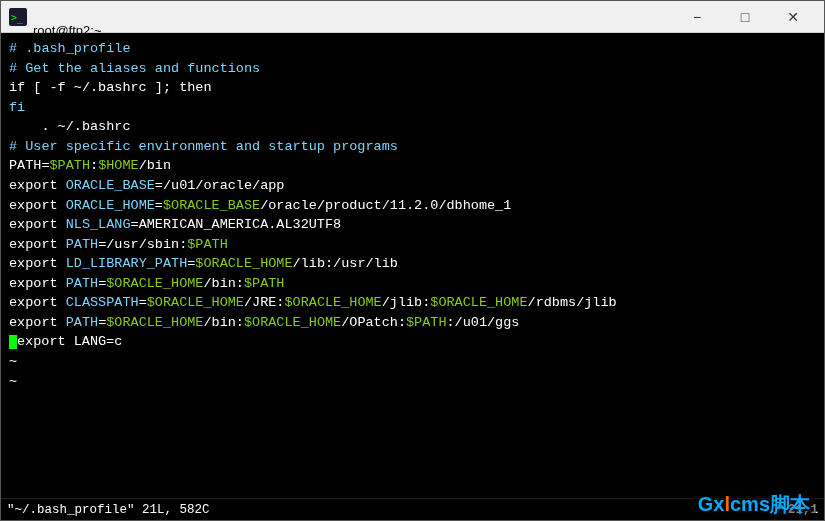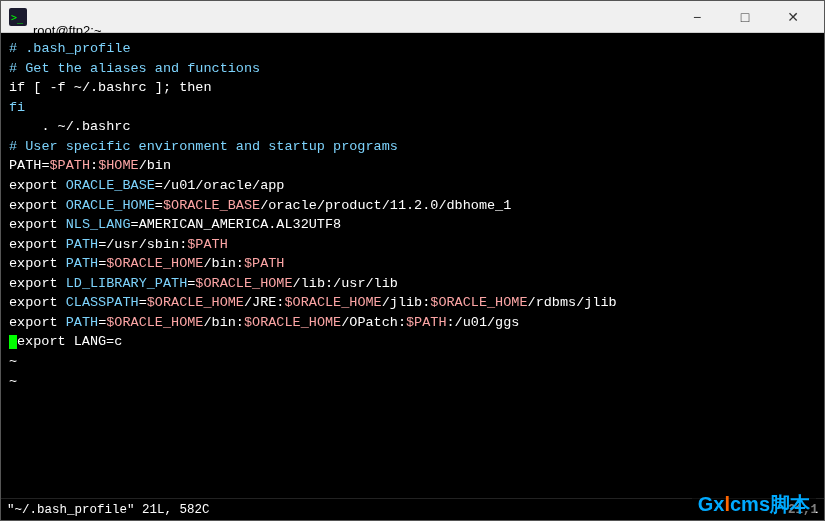--- a/index.html
+++ b/index.html
@@ -63,21 +63,21 @@
       overflow: hidden;
       font-size: 13.5px;
       line-height: 1.45;
     }
     .line {
       white-space: pre;
       display: block;
     }
     .c-cyan { color: #7dd3fc; }
     .c-white { color: #ffffff; }
-    .c-magenta { color: #fca5a5; }
+    .c-magenta { color: #84cc16; }
     .statusbar {
       background: #000;
       height: 22px;
       display: flex;
       align-items: center;
       border-top: 1px solid #222;
       padding: 0 6px;
       flex-shrink: 0;
       position: relative;
     }
@@ -149,22 +149,22 @@
     <span class="line c-cyan"># User specific environment and startup programs</span>
     <span class="line"></span>
 
     <span class="line c-white">PATH=<span class="c-magenta">$PATH</span>:<span class="c-magenta">$HOME</span>/bin</span>
     <span class="line"></span>
 
     <span class="line"><span class="c-white">export </span><span class="c-cyan">ORACLE_BASE</span><span class="c-white">=/u01/oracle/app</span></span>
     <span class="line"><span class="c-white">export </span><span class="c-cyan">ORACLE_HOME</span><span class="c-white">=</span><span class="c-magenta">$ORACLE_BASE</span><span class="c-white">/oracle/product/11.2.0/dbhome_1</span></span>
     <span class="line"><span class="c-white">export </span><span class="c-cyan">NLS_LANG</span><span class="c-white">=AMERICAN_AMERICA.AL32UTF8</span></span>
     <span class="line"><span class="c-white">export </span><span class="c-cyan">PATH</span><span class="c-white">=/usr/sbin:</span><span class="c-magenta">$PATH</span></span>
+    <span class="line"><span class="c-white">export </span><span class="c-cyan">LD_LIBRARY_PATH</span><span class="c-white">=</span><span class="c-magenta">$ORACLE_HOME</span><span class="c-white">/lib:/usr/lib</span></span>
     <span class="line"><span class="c-white">export </span><span class="c-cyan">PATH</span><span class="c-white">=</span><span class="c-magenta">$ORACLE_HOME</span><span class="c-white">/bin:</span><span class="c-magenta">$PATH</span></span>
-    <span class="line"><span class="c-white">export </span><span class="c-cyan">LD_LIBRARY_PATH</span><span class="c-white">=</span><span class="c-magenta">$ORACLE_HOME</span><span class="c-white">/lib:/usr/lib</span></span>
     <span class="line"><span class="c-white">export </span><span class="c-cyan">CLASSPATH</span><span class="c-white">=</span><span class="c-magenta">$ORACLE_HOME</span><span class="c-white">/JRE:</span><span class="c-magenta">$ORACLE_HOME</span><span class="c-white">/jlib:</span><span class="c-magenta">$ORACLE_HOME</span><span class="c-white">/rdbms/jlib</span></span>
     <span class="line"><span class="c-white">export </span><span class="c-cyan">PATH</span><span class="c-white">=</span><span class="c-magenta">$ORACLE_HOME</span><span class="c-white">/bin:</span><span class="c-magenta">$ORACLE_HOME</span><span class="c-white">/OPatch:</span><span class="c-magenta">$PATH</span><span class="c-white">:/u01/ggs</span></span>
 
     <span class="line"><span class="cursor-block"></span><span class="c-white">export LANG=c</span></span>
     <span class="line c-white">~</span>
     <span class="line c-white">~</span>
   </div>
 
   <div class="statusbar">
     <span class="statusbar-text">"~/.bash_profile" 21L, 582C</span>

